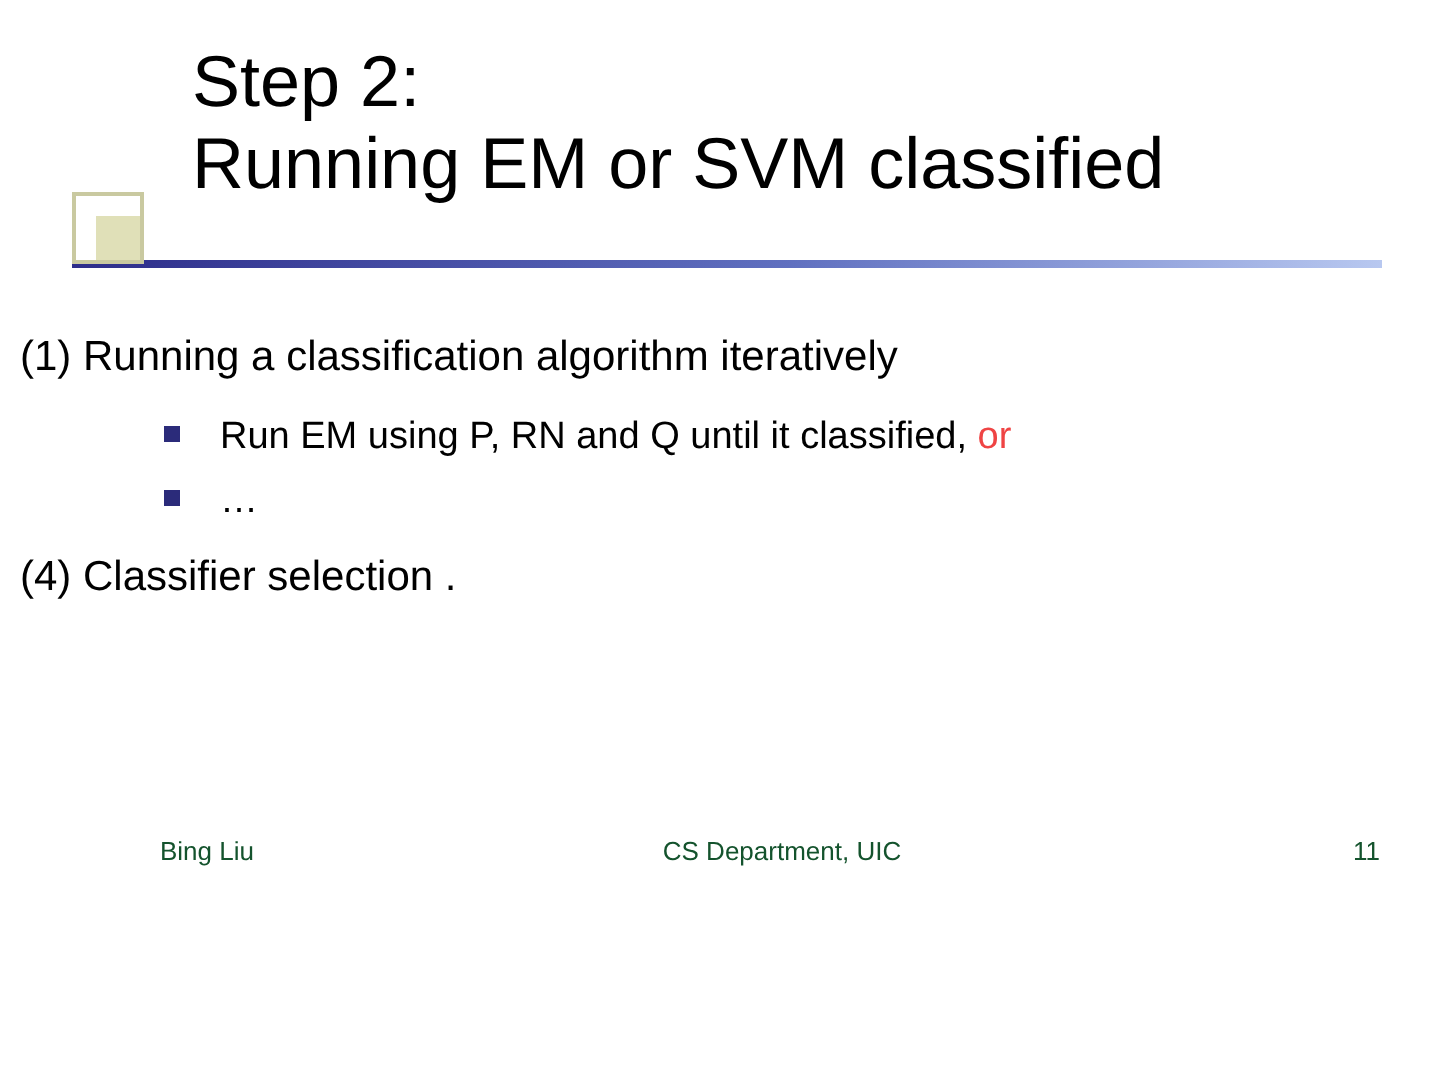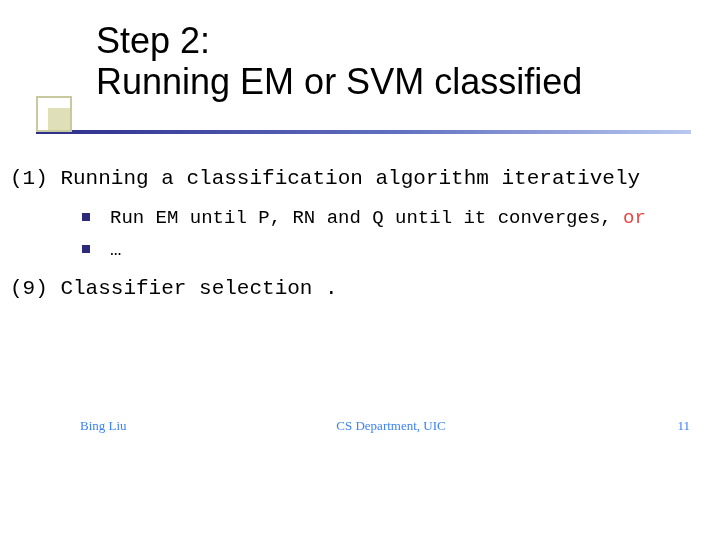--- a/index.html
+++ b/index.html
@@ -54,21 +54,21 @@
     font-weight: 400;
     font-family: Tahoma, Verdana, Arial, sans-serif;
   }
   .body-area {
     position: absolute;
     left: 10px;
     top: 165px;
     width: 700px;
     font-size: 21px;
     line-height: 1.35;
-    font-family: Liberation Mono, monospace;
+    font-family: Liberation Sans, sans-serif;
   }
   .sub-list {
     margin: 10px 0 8px 72px;
     padding: 0;
     list-style: none;
   }
   .sub-list li {
     position: relative;
     padding: 3px 0 3px 28px;
     font-size: 19px;
@@ -84,22 +84,22 @@
     background: #2b2b7a;
   }
   .red { color: #ef4444; }
   .footer {
     position: absolute;
     left: 0;
     bottom: 12px;
     width: 720px;
     height: 22px;
     font-size: 13px;
-    font-family: Liberation Serif, serif;
-    color: #3b82f6;
+    font-family: Liberation Sans, sans-serif;
+    color: #14532d;
   }
   .footer .fl { position: absolute; left: 80px; }
   .footer .fc { position: absolute; left: 0; width: 720px; text-align: center; margin-left: 31px; }
   .footer .fr { position: absolute; right: 30px; }
 </style>
 </head>
 <body>
 
 <div class="slide">
 
@@ -109,27 +109,27 @@
   </div>
 
   <div class="title-band"></div>
   <div class="title-square-outline"></div>
   <div class="title-square-fill"></div>
 
   <div class="body-area">
     <div>(1) Running a classification algorithm iteratively</div>
     <ul class="sub-list">
       <li>
-        <span>Run EM until P, RN and Q until it converges, </span><span class="red">or</span>
+        <span>Run EM using P, RN and Q until it classified, </span><span class="red">or</span>
       </li>
       <li>
         <span>…</span>
       </li>
     </ul>
-    <div>(9) Classifier selection .</div>
+    <div>(4) Classifier selection .</div>
   </div>
 
   <div class="footer">
     <span class="fl">Bing Liu</span>
     <span class="fc">CS Department, UIC</span>
     <span class="fr">11</span>
   </div>
 
 </div>
 

